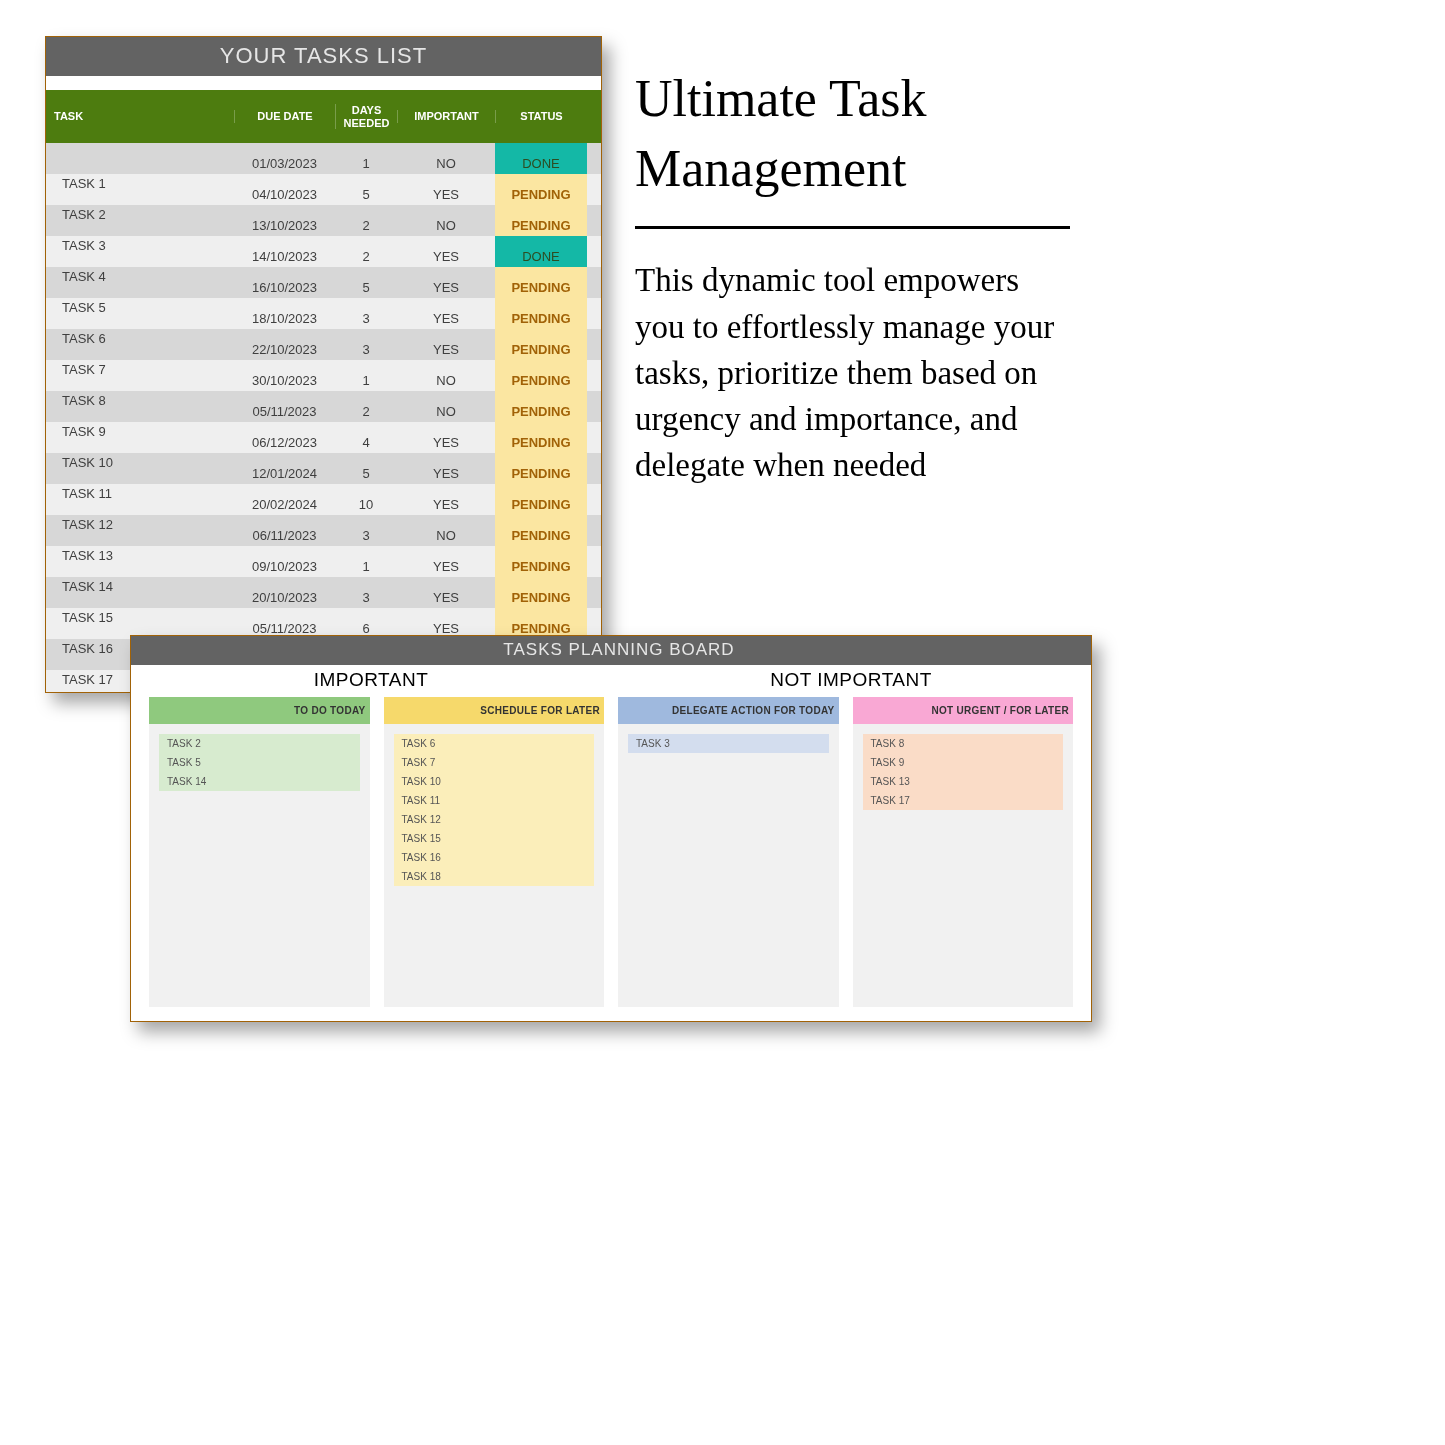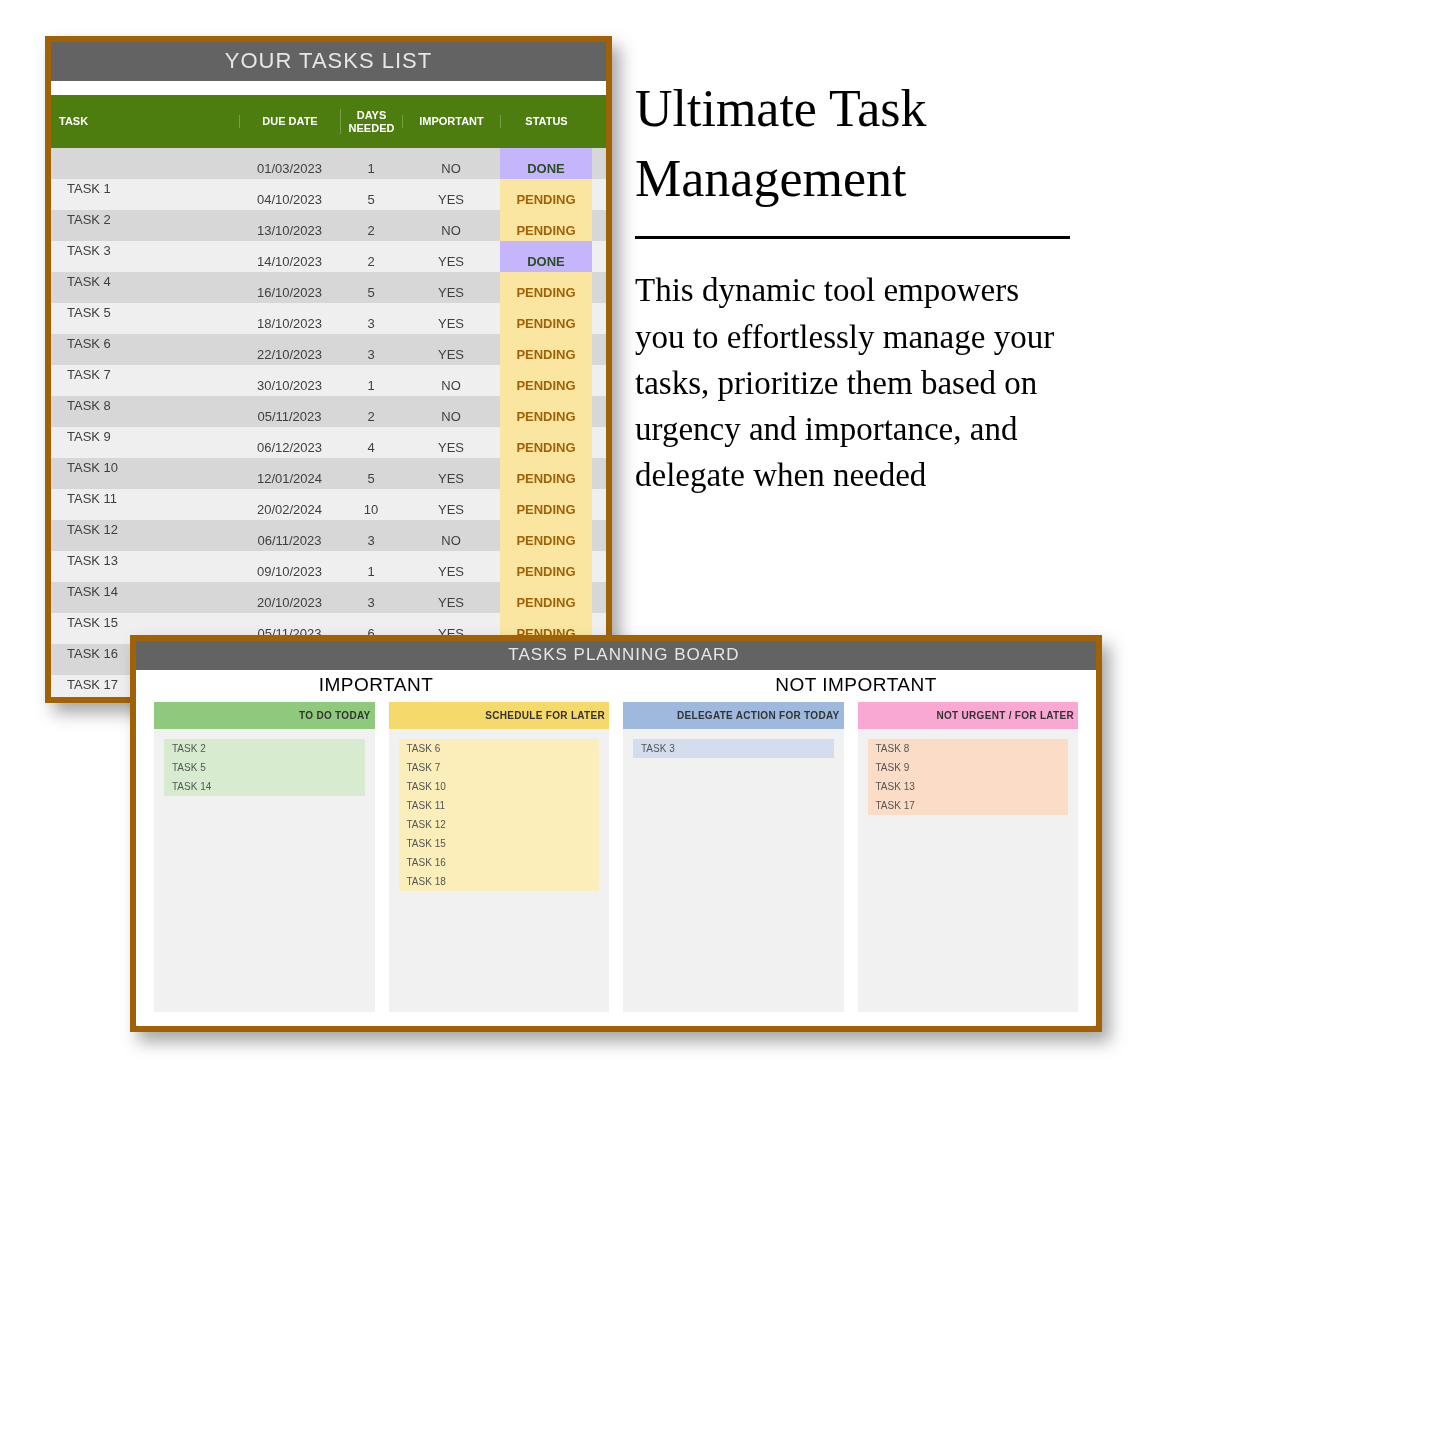--- a/index.html
+++ b/index.html
@@ -8,21 +8,21 @@
     width:1445px; height:1445px;
     background:#ffffff;
     font-family:"Segoe UI", Arial, sans-serif;
     position:relative; overflow:hidden;
     color:#222;
   }
 
   
   .promo {
     position:absolute;
-    left:635px; top:74px;
+    left:635px; top:64px;
     width:435px;
   }
   .promo h1 {
     font-size:52px;
     font-weight:400;
     margin:0 0 22px 0;
     line-height:1.35;
     color:#000;
     font-family:Georgia, "Times New Roman", serif;
   }
@@ -37,21 +37,21 @@
     line-height:1.4;
     margin:0;
     color:#000;
     font-family:Georgia, "Times New Roman", serif;
   }
 
   
   .card {
     position:absolute;
     background:#ffffff;
-    border:6px solid #a16207;
+    border:1px solid #a16207;
     box-shadow:8px 10px 16px rgba(0,0,0,.35);
   }
 
   
   #tasks-card {
     left:45px; top:36px;
     width:555px; height:655px;
     font-size:12px;
     overflow:hidden;
   }
@@ -88,21 +88,21 @@
     font-size:13px;
     color:#3f3f3f;
   }
   .trow.even { background:#d7d7d7; }
   .trow.odd  { background:#efefef; }
   .trow > div {
     display:flex; align-items:center; justify-content:center;
     height:100%; overflow:hidden; white-space:nowrap;
   }
   .trow > div:first-child { justify-content:flex-start; padding-left:16px;margin-top:40px; }
-  .status-done    { background:#c4b5fd; color:#2d4d22; font-weight:700; }
+  .status-done    { background:#14b8a6; color:#2d4d22; font-weight:400; }
   .status-pending { background:#fbe6a1; color:#a16207; font-weight:600;text-align:right; }
 
   
   #board-card {
     left:130px; top:635px;
     width:960px; height:385px;
     font-size:11px;
     overflow:hidden;
   }
   #board-card .banner { font-size:17px; padding:4px 0 5px 16px; }

